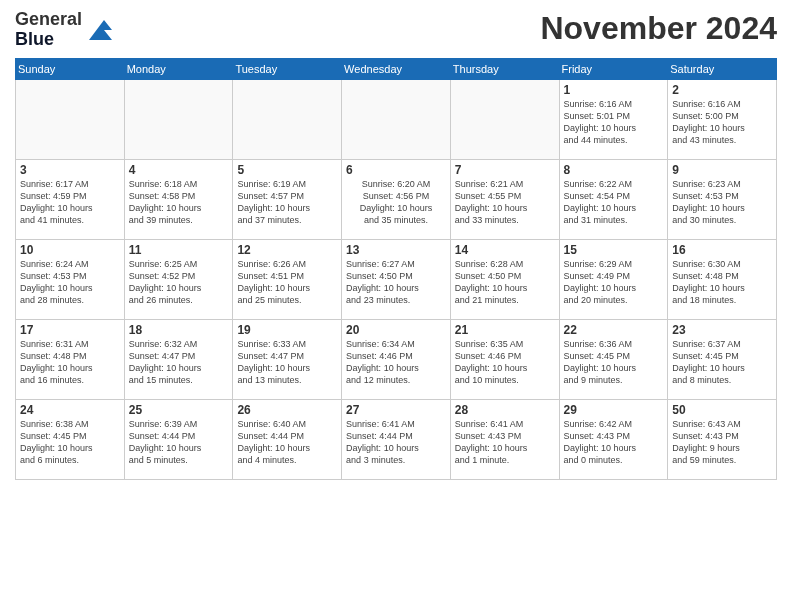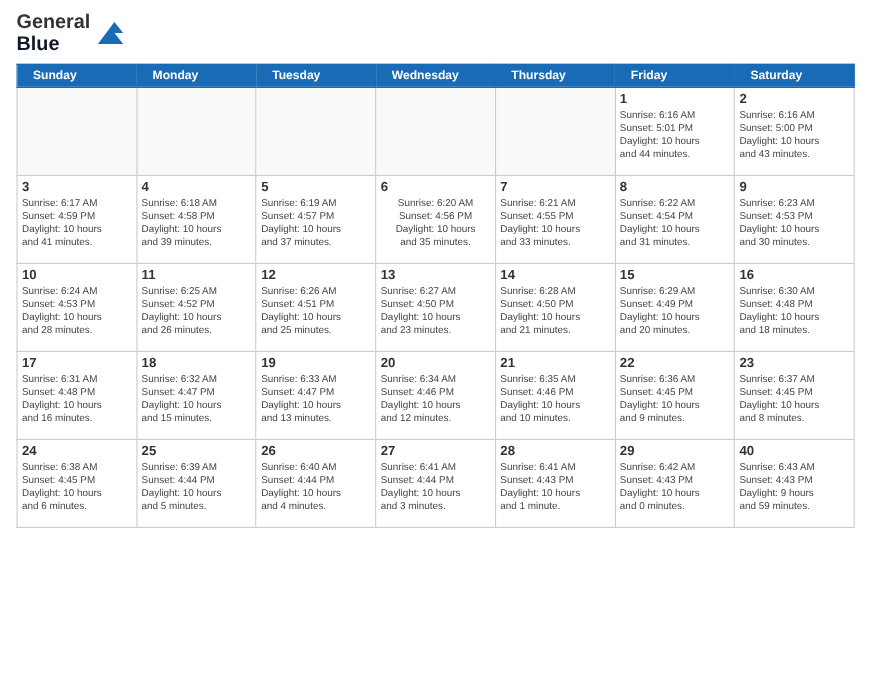--- a/index.html
+++ b/index.html
@@ -51,22 +51,22 @@
     }
     .calendar {
       width: 100%;
       border-collapse: collapse;
       table-layout: fixed;
     }
     .calendar th {
       background: #1a6bb5;
       color: #fff;
       font-size: 11px;
-      font-weight: bold;
-      padding: 4px 14px;
+      font-weight: normal;
+      padding: 4px 2px;
       text-align: left;
       border: 1px solid #1a6bb5;
     }
     .calendar td {
       border: 1px solid #ccc;
       vertical-align: top;
       padding: 3px 4px;
       height: 80px;
       font-size: 9.5px;
       color: #333;
@@ -97,20 +97,21 @@
         <div class="logo-text">
           <span class="logo-general">General</span><br>
           <span class="logo-blue">Blue</span>
         </div>
         <svg class="logo-icon" viewBox="0 0 30 30">
           <polygon points="5,25 20,5 28,15 20,15 28,25" fill="#1a6bb5"></polygon>
         </svg>
       </div>
     </div>
     <div class="title-block">
+      <div class="month-title">November 2024</div>
     </div>
   </div>
 
   <table class="calendar">
     <thead>
       <tr>
       <th>Sunday</th>
           <th>Monday</th>
           <th>Tuesday</th>
           <th>Wednesday</th>
@@ -331,21 +332,21 @@
 and 1 minute.</div>
           </td>
           <td>
             <span class="day-num">29</span>
             <div class="day-info" style="white-space: pre-line;">Sunrise: 6:42 AM
 Sunset: 4:43 PM
 Daylight: 10 hours
 and 0 minutes.</div>
           </td>
           <td>
-            <span class="day-num">40</span>
+            <span class="day-num">50</span>
             <div class="day-info" style="white-space: pre-line;">Sunrise: 6:43 AM
 Sunset: 4:43 PM
 Daylight: 9 hours
 and 59 minutes.</div>
           </td>
         </tr>
       </tbody>
   </table>
 </div>
 

